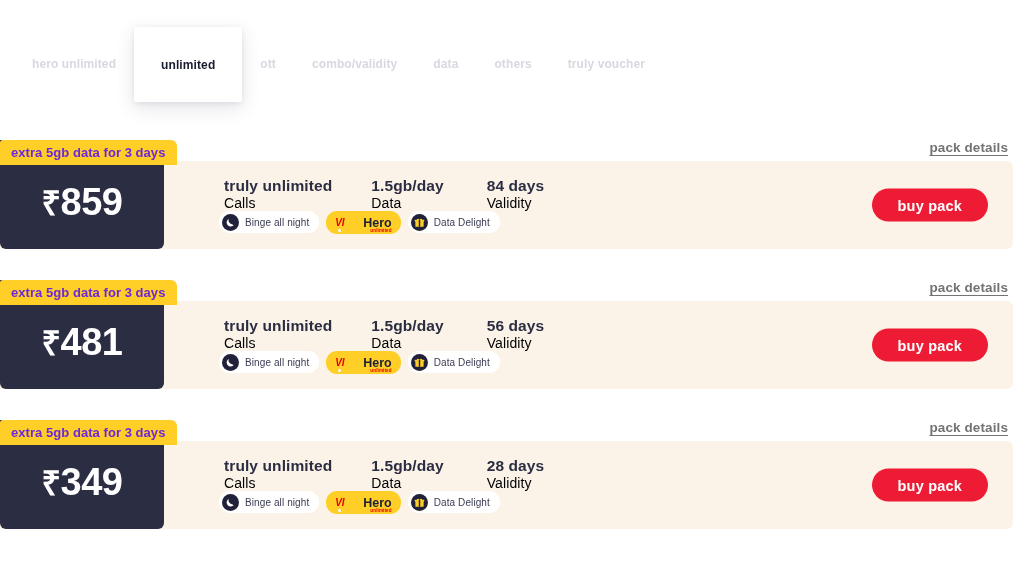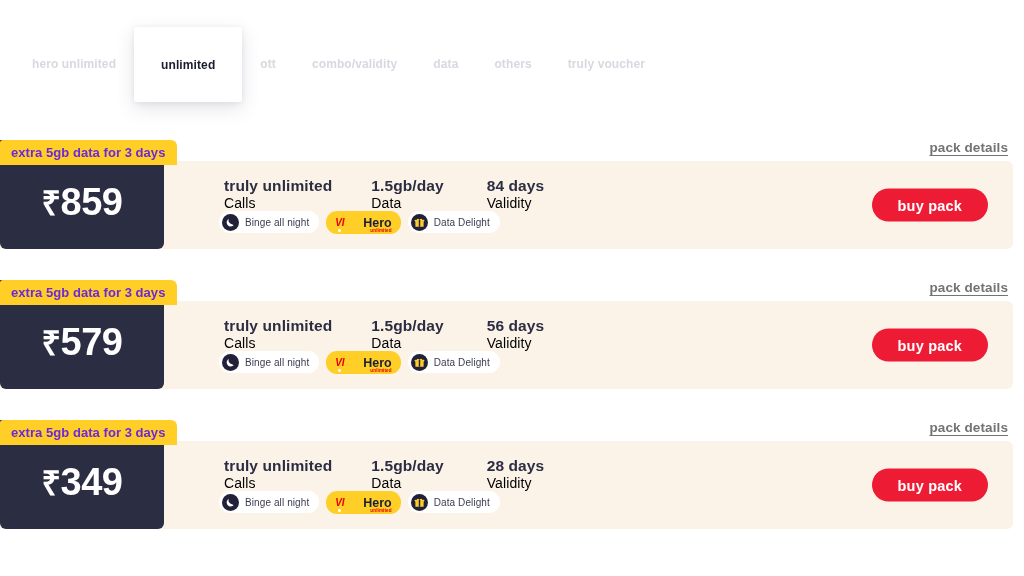--- a/index.html
+++ b/index.html
@@ -376,21 +376,21 @@
     <div class="plan">
       <div class="pack-details-row">
         <span class="pack-details">pack details</span>
       </div>
       <div class="card-body">
 
         <div class="offer-badge">extra 5gb data for 3 days</div>
 
         <div class="price-box">
           <span class="price-text">
-            <span class="price-rupee">₹</span><span>579</span>
+            <span class="price-rupee">₹</span><span>481</span>
           </span>
         </div>
 
         <div class="details">
           <div class="spec-row">
             <span class="spec">
               <span class="spec-value">truly unlimited</span>
               <span class="spec-label">Calls</span>
             </span>
             <span class="spec-gap-1"></span>

